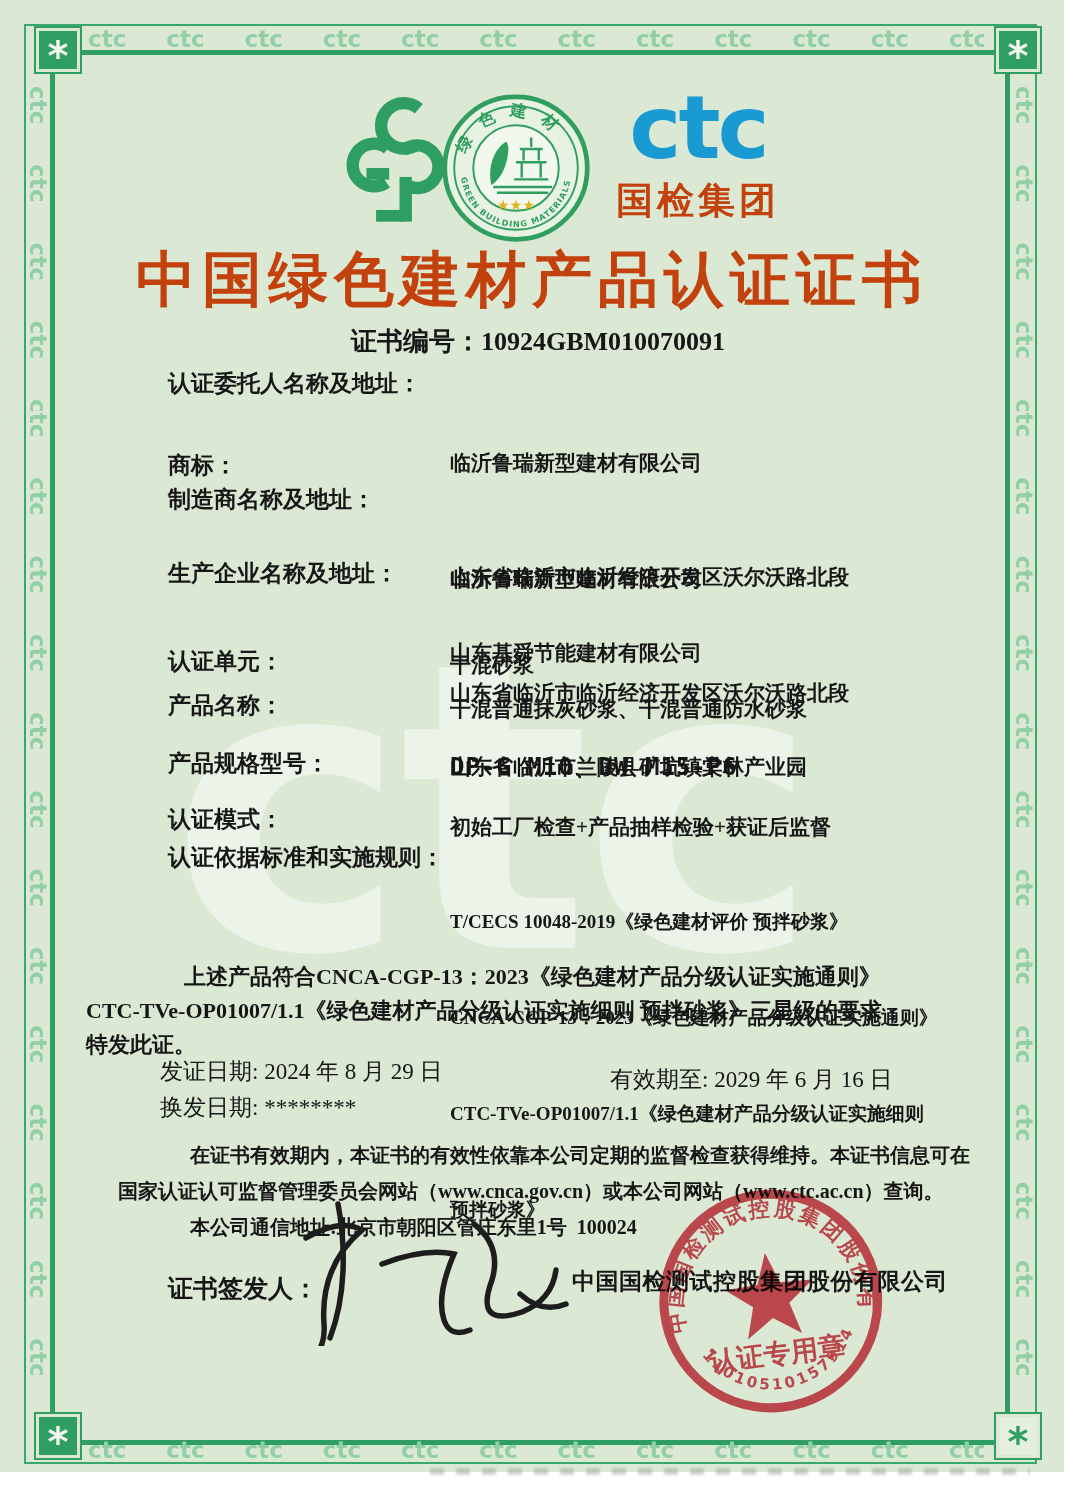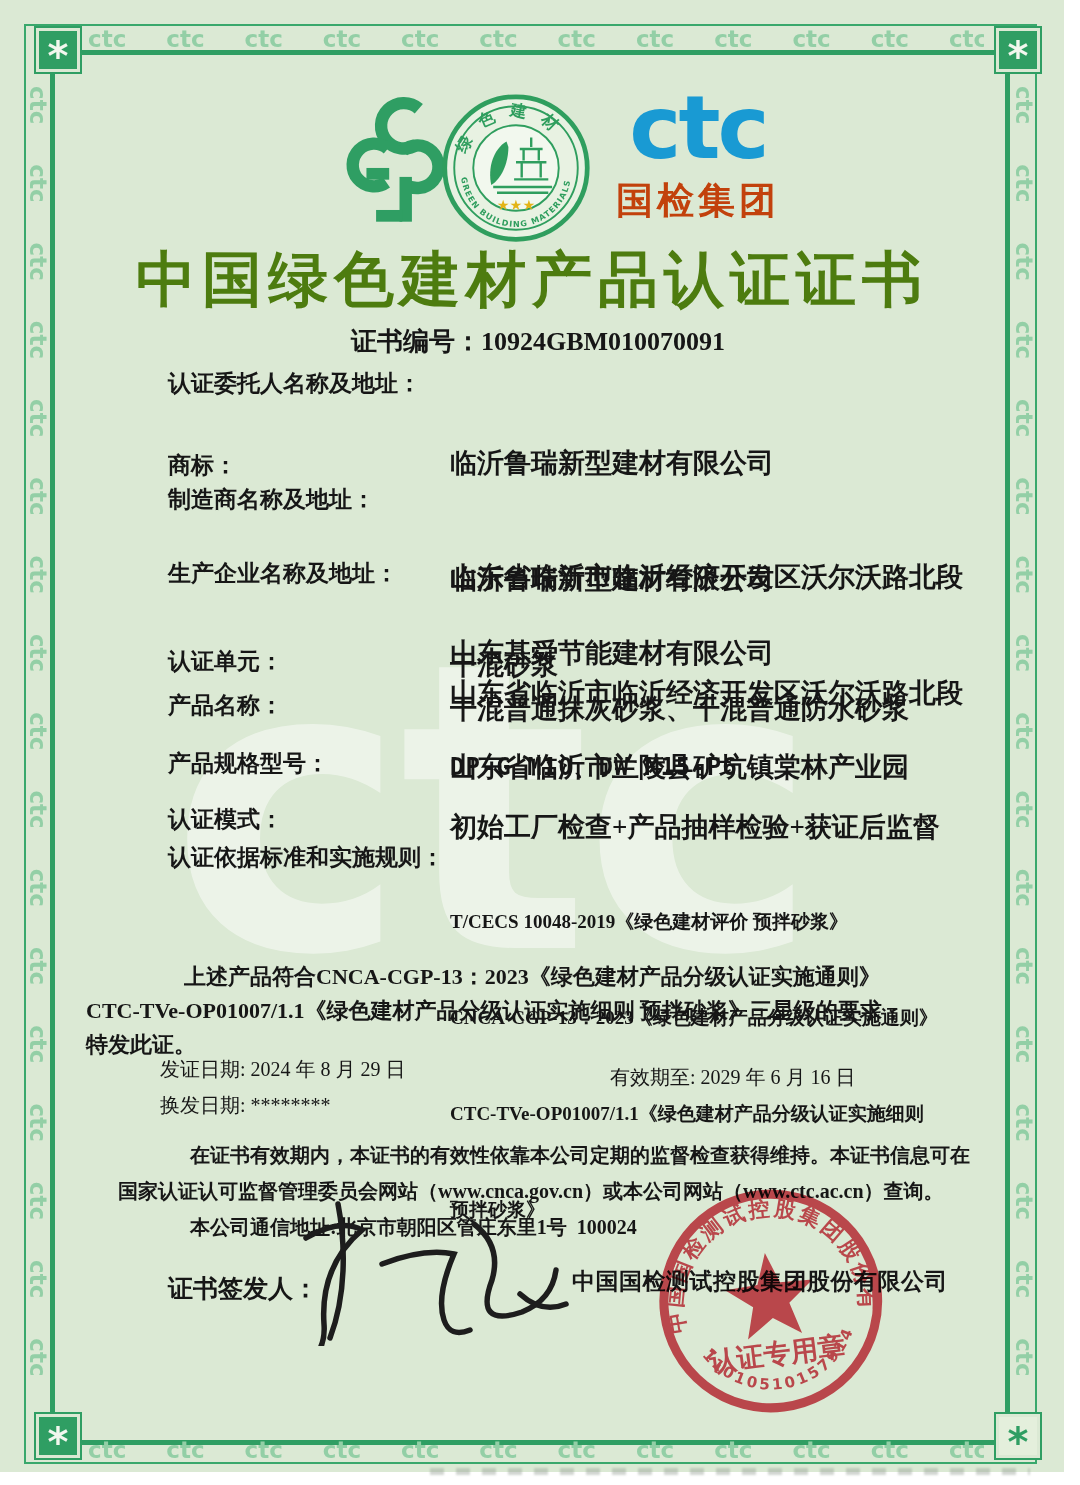--- a/index.html
+++ b/index.html
@@ -38,30 +38,30 @@
   .badge{position:absolute;left:440px;top:92px;z-index:4;}
   .ctclogo{position:absolute;left:598px;top:84px;width:200px;text-align:center;z-index:4;}
   .ctclogo .word{font-family:"DejaVu Sans",sans-serif;font-weight:800;font-size:88px;
                  line-height:88px;color:#199ad3;letter-spacing:-3px;}
   .ctclogo .sub{font-family:"DejaVu Sans",sans-serif;font-weight:800;font-size:37px;
                 color:#c2410c;letter-spacing:4px;margin-top:4px;}
 
   
   .abs{position:absolute;white-space:pre;z-index:4;}
   .title{left:0;top:240px;width:1064px;text-align:center;font-size:60px;font-weight:900;
-         color:#4d7c0f;letter-spacing:6px;}
+         color:#c2410c;letter-spacing:6px;}
   .certline{left:0;top:324px;width:1076px;text-align:center;font-size:26px;font-weight:700;}
   .certline .num{font-family:"Liberation Serif",serif;}
   .flabel{left:168px;font-size:23px;font-weight:700;}
-  .fvalue{left:450px;font-size:27px;font-weight:700;line-height:38px;}
+  .fvalue{left:450px;font-size:21px;font-weight:700;line-height:38px;}
   .fvalue div{white-space:pre;}
   .std .fvalue{line-height:32px;font-size:19px;}
   .spec{font-family:"DejaVu Sans Mono",monospace;font-size:24px;letter-spacing:1px;}
   .stmt{font-size:22px;font-weight:700;}
-  .date-line{font-size:20px;font-weight:400;}
+  .date-line{font-size:23px;font-weight:400;}
   .notice{font-size:20px;font-weight:700;}
   .signer-label{left:168px;top:1272px;font-size:25px;font-weight:700;}
   .company{left:572px;top:1266px;font-size:23px;font-weight:700;letter-spacing:0.5px;}
   .sig{position:absolute;left:278px;top:1196px;z-index:5;}
   .sealwrap{position:absolute;left:650px;top:1180px;z-index:6;transform:rotate(-7deg);
             mix-blend-mode:multiply;opacity:0.93;}
   .artifact{position:absolute;left:430px;top:1468px;width:600px;height:7px;z-index:2;opacity:.45;
             background:repeating-linear-gradient(90deg,#9aa49a 0 14px,transparent 14px 26px);
             filter:blur(1.2px);}
 </style>

